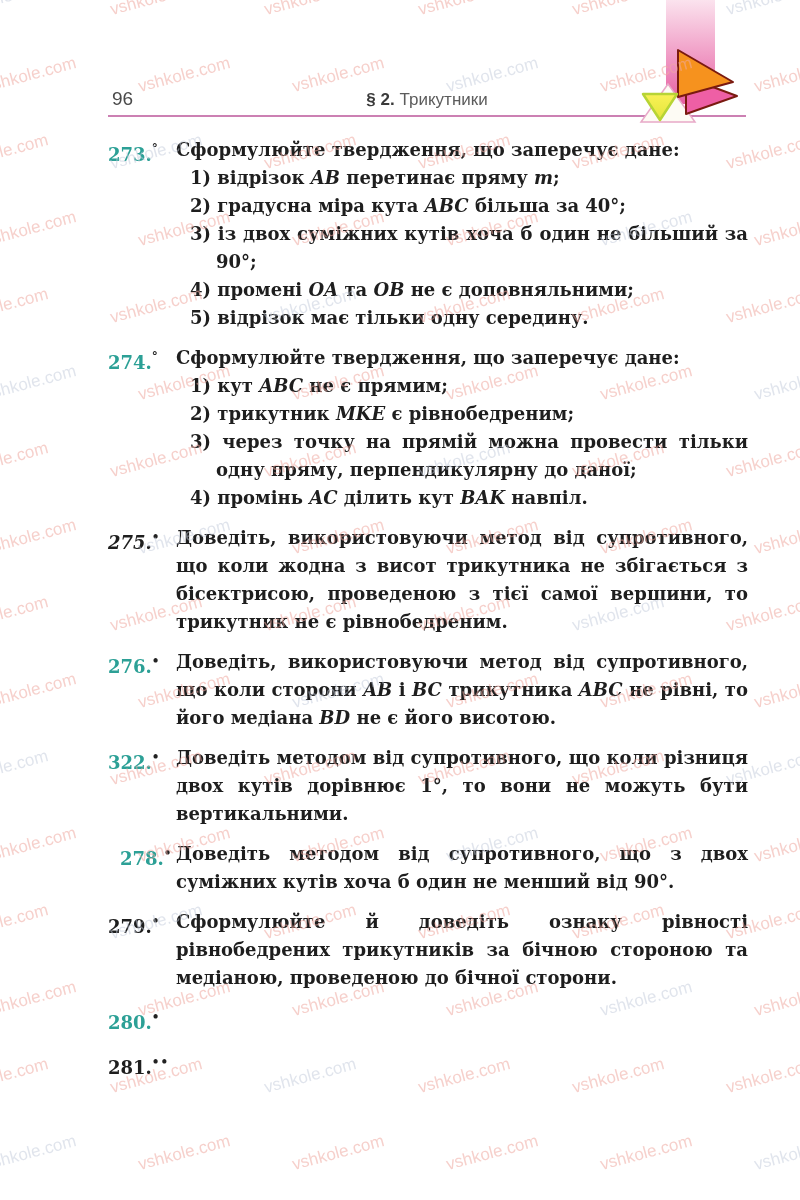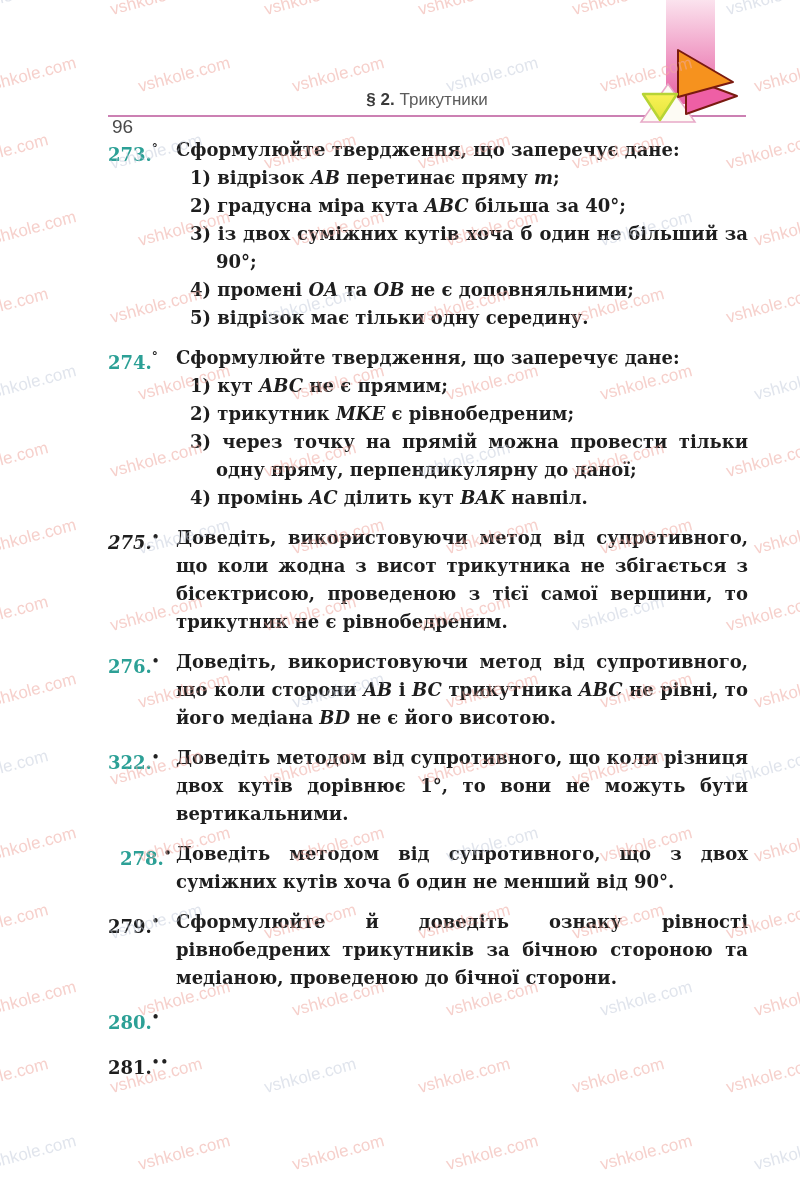--- a/index.html
+++ b/index.html
@@ -24,21 +24,20 @@
     transform: rotate(-15deg);
     white-space: nowrap;
   }
 
   
   #page-number {
     position: absolute; left: 112px; top: 88px;
     font-family: "Liberation Sans", sans-serif;
     font-size: 19px; color: #4a4a4a;
     z-index: 2;
-    margin-top: 28px;
   }
   #header-bar {
     position: absolute; left: 108px; top: 90px; width: 638px;
     text-align: center;
     font-family: "Liberation Sans", sans-serif;
     font-size: 17px;
     z-index: 2;
   }
   #header-section { font-weight: bold; color: #3a3a3a; }
   #header-title { color: #5c5c5c; margin-left: 5px; }

